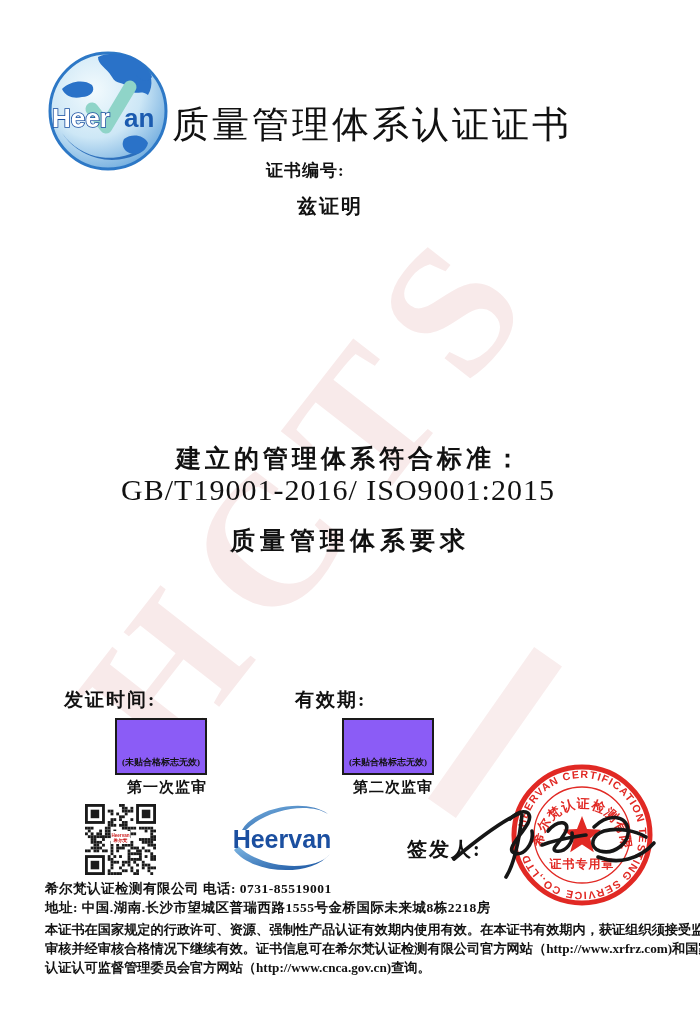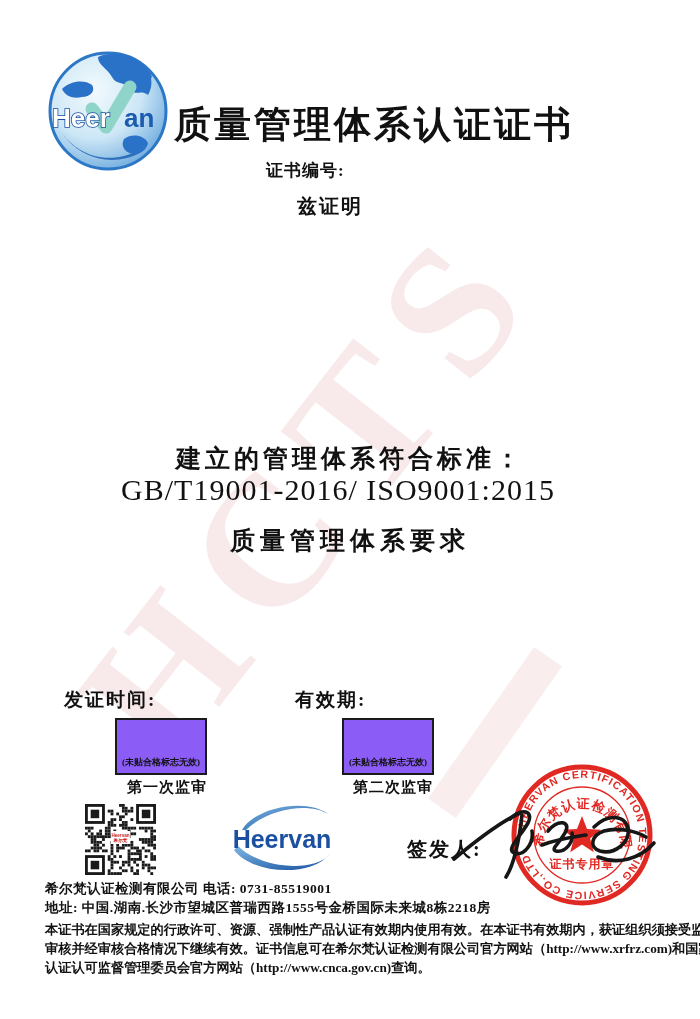--- a/index.html
+++ b/index.html
@@ -15,22 +15,22 @@
     transform:rotate(-52deg);font-family:"Liberation Serif",serif;line-height:190px;
     user-select:none;z-index:0;
   }
   .wm-frag{
     position:absolute;left:478px;top:640px;width:34px;height:185px;background:#f9eded;
     transform:rotate(35deg);z-index:0;
   }
   .layer{position:absolute;inset:0;z-index:2;}
   
   .cert-title{
-    position:absolute;left:174px;top:100px;width:410px;text-align:left;
-    font-size:37px;font-weight:bold;letter-spacing:3px;white-space:nowrap;
+    position:absolute;left:162px;top:100px;width:410px;text-align:right;
+    font-size:37px;font-weight:normal;letter-spacing:3px;white-space:nowrap;
   }
   .cert-no{position:absolute;left:266px;top:159px;font-size:17px;font-weight:bold;letter-spacing:1px;}
   .certify{position:absolute;left:0;top:193px;width:660px;text-align:center;font-size:20px;font-weight:bold;letter-spacing:2px;}
   .credit-code{position:absolute;left:199px;top:261px;font-size:18px;font-weight:bold;letter-spacing:2px;}
   
   .std-heading{position:absolute;left:0;top:442px;width:700px;text-align:center;font-size:25px;font-weight:bold;letter-spacing:4px;}
   .std-code{position:absolute;left:0;top:473px;width:612px;text-align:center;font-size:30px;font-family:"Liberation Serif",serif;letter-spacing:1px;margin-left:32px;}
   .std-name{position:absolute;left:0;top:524px;width:700px;text-align:center;font-size:25px;font-weight:bold;letter-spacing:5px;}
   
   .issue-label{position:absolute;left:64px;top:687px;font-size:19px;font-weight:bold;letter-spacing:2px;}

